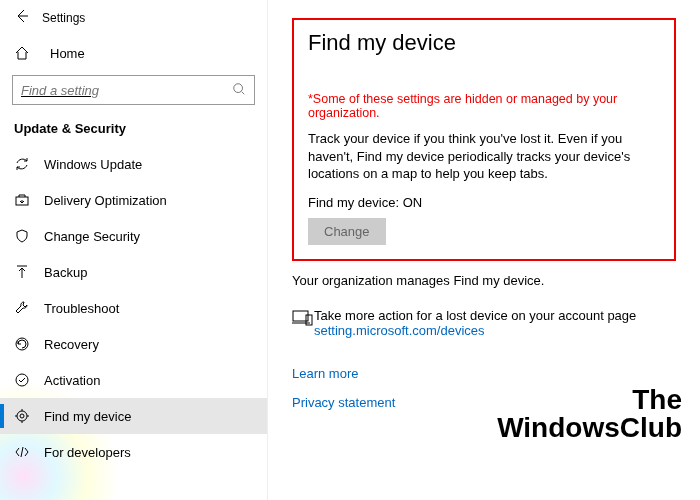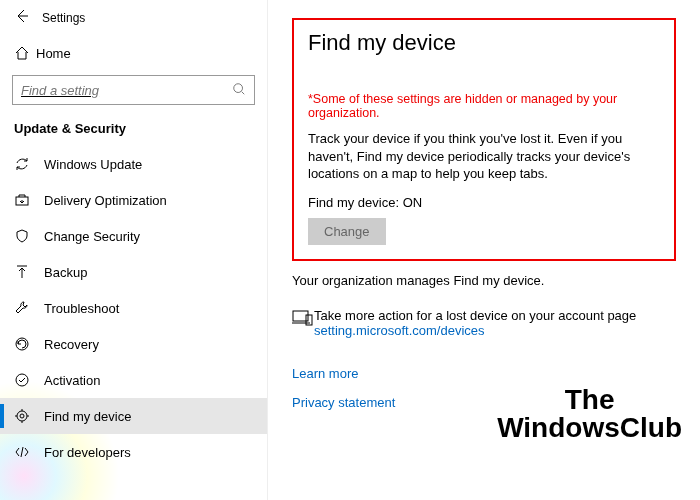--- a/index.html
+++ b/index.html
@@ -2,21 +2,21 @@
 <html><head>
 <meta charset="utf-8">
 <style>
 * { box-sizing: border-box; margin: 0; padding: 0; }
 body { font-family: "Segoe UI", sans-serif; font-size: 13px; color: #000; background: #fff; width: 700px; height: 500px; overflow: hidden; position: relative; }
 .window { display: flex; height: 100%; }
 .sidebar { width: 268px; background: #fff; border-right: 1px solid #eee; display: flex; flex-direction: column; padding-top: 8px; position: relative; }
 .sb-top { display: flex; align-items: center; padding: 0 14px 10px 14px; gap: 12px; }
 .back-icon svg { width: 16px; height: 16px; }
 .sb-title { font-size: 12px; }
-.home-row { display: flex; align-items: center; padding: 8px 14px; gap: 6px; }
+.home-row { display: flex; align-items: center; padding: 8px 14px; gap: 20px; }
 .home-row .icon { width: 16px; height: 16px; display: flex; align-items: center; justify-content: center; }
 .search-box { margin: 6px 12px 10px 12px; border: 1px solid #999; height: 30px; display: flex; align-items: center; padding: 0 8px; justify-content: space-between; text-decoration: underline; }
 .search-box input { border: none; outline: none; font-size: 13px; font-style: italic; color: #666; width: 180px; background: transparent; }
 .category { font-weight: 600; font-size: 13px; padding: 6px 14px 10px 14px; }
 .nav { display: flex; flex-direction: column; }
 .nav-item { display: flex; align-items: center; padding: 10px 14px; gap: 14px; cursor: pointer; position: relative; }
 .nav-item.active { background: #e6e6e6; }
 .nav-item.active::before { content: ""; position: absolute; left: 0; top: 6px; bottom: 6px; width: 4px; background: #0078d4; }
 .nav-item .icon { width: 16px; height: 16px; display: flex; align-items: center; justify-content: center; color: #333; }
 .nav-item .icon svg { width: 16px; height: 16px; }
@@ -28,21 +28,21 @@
 .desc { font-size: 13px; color: #000; line-height: 1.35; margin-bottom: 12px; max-width: 380px; }
 .status-line { font-size: 13px; margin-bottom: 8px; }
 .change-btn { background: #ccc; border: none; color: #666; padding: 6px 16px; font-size: 13px; cursor: default; }
 .org-note { font-size: 13px; margin-bottom: 20px; }
 .action-row { display: flex; gap: 0; align-items: flex-start; margin-bottom: 6px; }
 .action-row .icon { width: 22px; height: 20px; display: flex; align-items: center; justify-content: center; }
 .action-text { font-size: 13px; }
 .link { color: #0067c0; text-decoration: none; font-size: 13px; cursor: pointer; display: block; }
 .link.inl { display: inline; }
 .links-block { margin-top: 28px; display: flex; flex-direction: column; gap: 14px; }
-.watermark { position: absolute; right: 18px; bottom: 58px; text-align: center; pointer-events: none; }
+.watermark { position: absolute; right: 18px; bottom: 58px; text-align: right; pointer-events: none; }
 .watermark .l1 { font-size: 28px; font-weight: 600; line-height: 1; }
 .watermark .l2 { font-size: 28px; font-weight: 600; line-height: 1; }
 .rainbow { position: absolute; left: 0; bottom: 0; width: 120px; height: 120px; background: radial-gradient(circle at 20% 80%, rgba(255,0,200,0.12), rgba(0,200,255,0.12), rgba(255,255,0,0.12), transparent 70%); pointer-events: none; }
 </style>
 </head>
 <body>
 
 <div class="window">
   <div class="sidebar">
     <div class="rainbow"></div>

